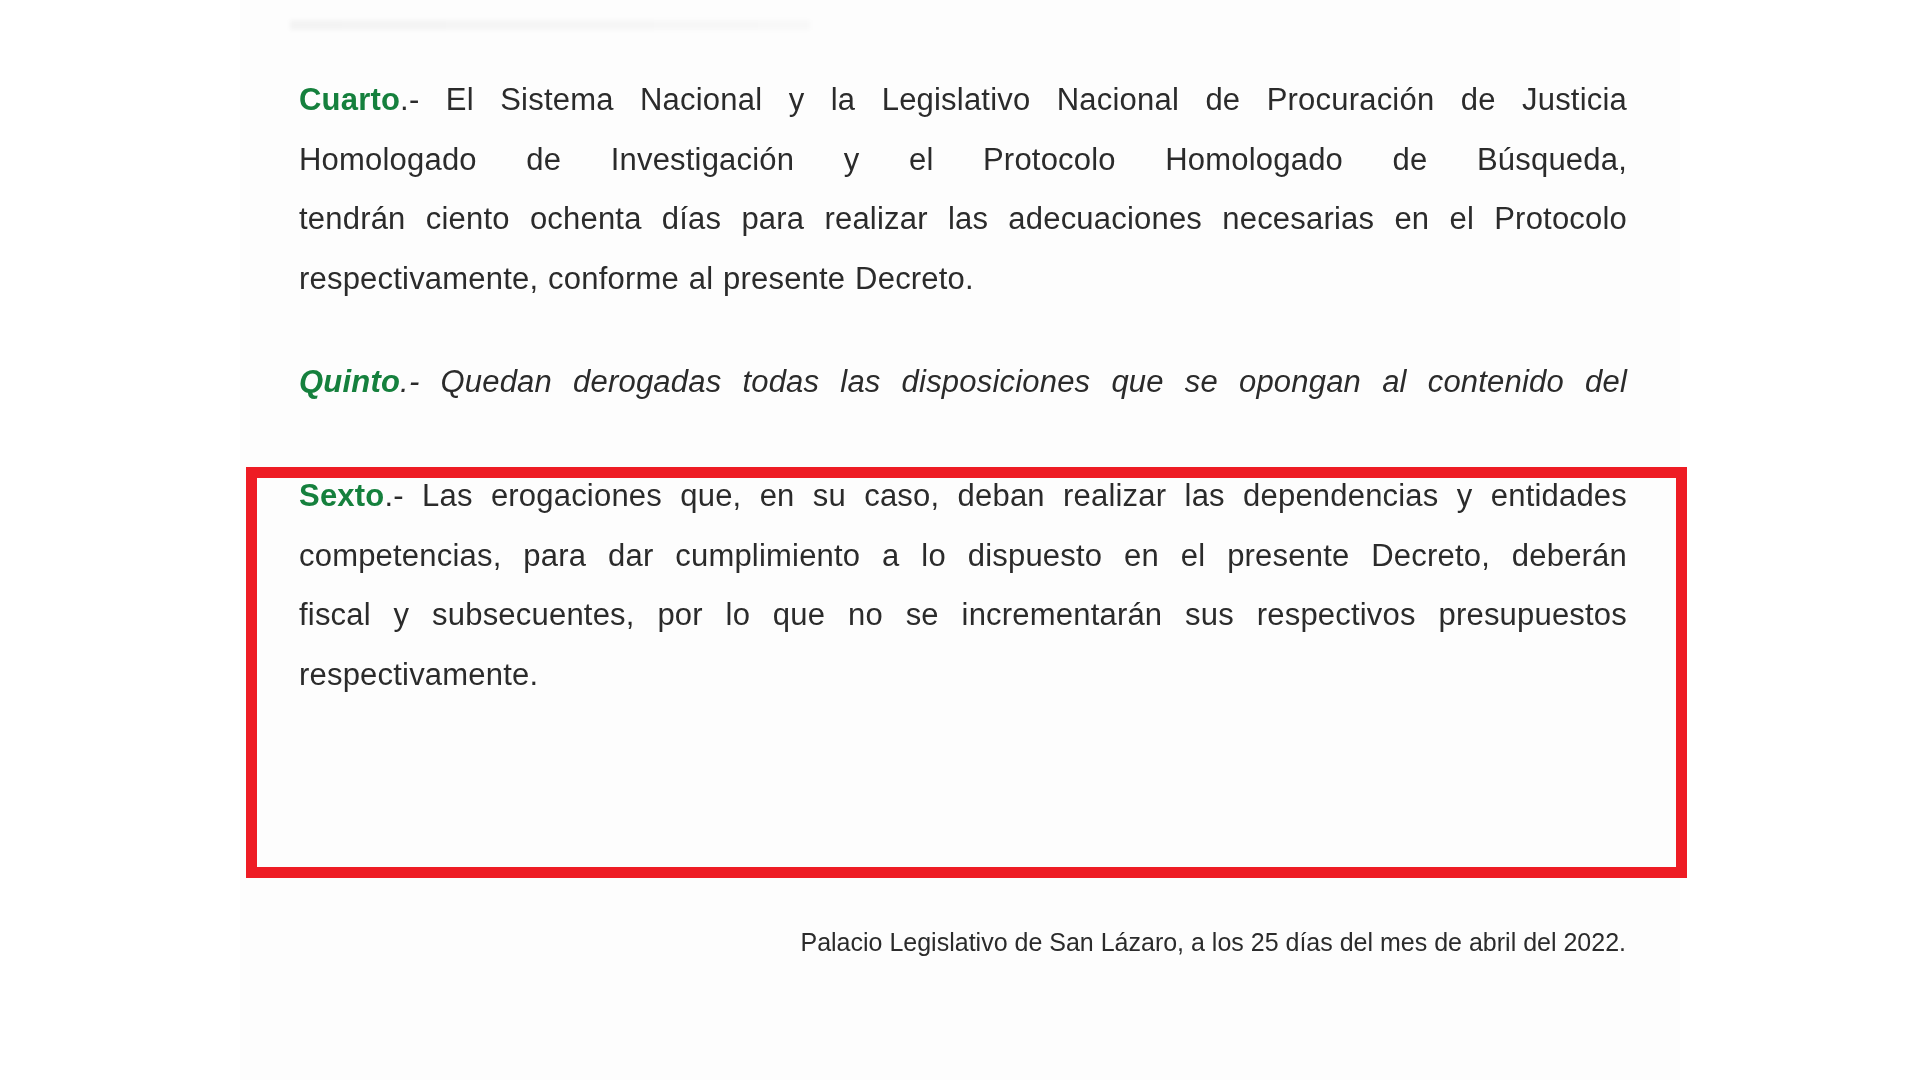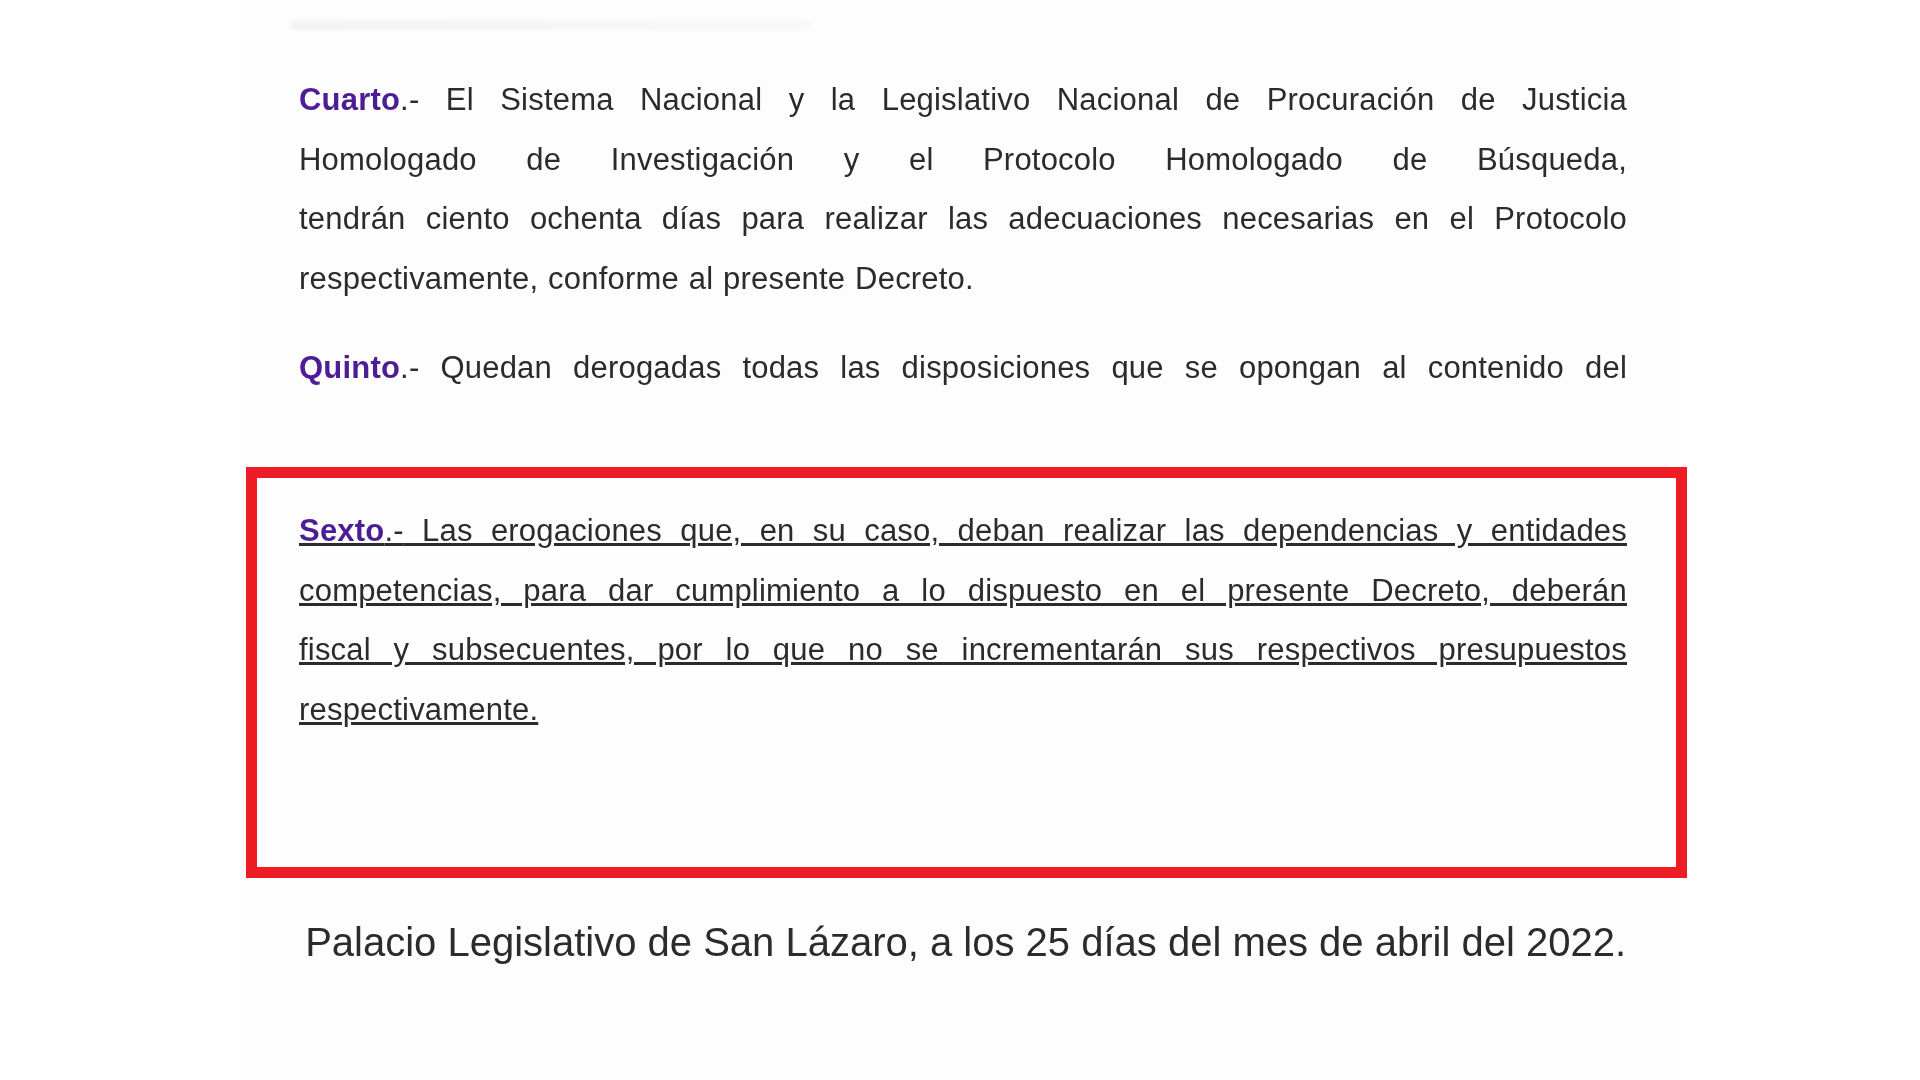--- a/index.html
+++ b/index.html
@@ -17,29 +17,29 @@
     position:absolute; left:290px; top:20px; width:520px; height:10px;
     background:linear-gradient(90deg, rgba(0,0,0,0.04), rgba(0,0,0,0.02));
     filter:blur(2px);
   }
   .para {
     position:absolute; left:299px; width:1328px;
     font-size:31px; line-height:59.5px;
     text-align:justify; text-align-last:left;
     letter-spacing:0.2px; word-spacing:1px;
   }
-  .para b { font-weight:bold; color:#4c1d95; }
+  .para b { font-weight:bold; color:#15803d; }
   .line { display:block; white-space:nowrap; text-align:justify; text-align-last:justify; }
   .line.last { text-align-last:left; }
   #p-cuarto { top:70px; }
-  #p-quinto { top:338px; }
-  #p-sexto  { top:501px;text-decoration:underline; }
+  #p-quinto { top:352px;font-style:italic; }
+  #p-sexto  { top:466px; }
   .signature {
     position:absolute; right:294px; top:913px;
-    font-size:40px; line-height:59.5px; white-space:nowrap;
+    font-size:25px; line-height:59.5px; white-space:nowrap;
   }
   .highlight-box {
     position:absolute; left:246px; top:467px;
     width:1441px; height:411px; box-sizing:border-box;
     border:11px solid #ee1c24;
   }
 </style>
 </head>
 <body>
 

